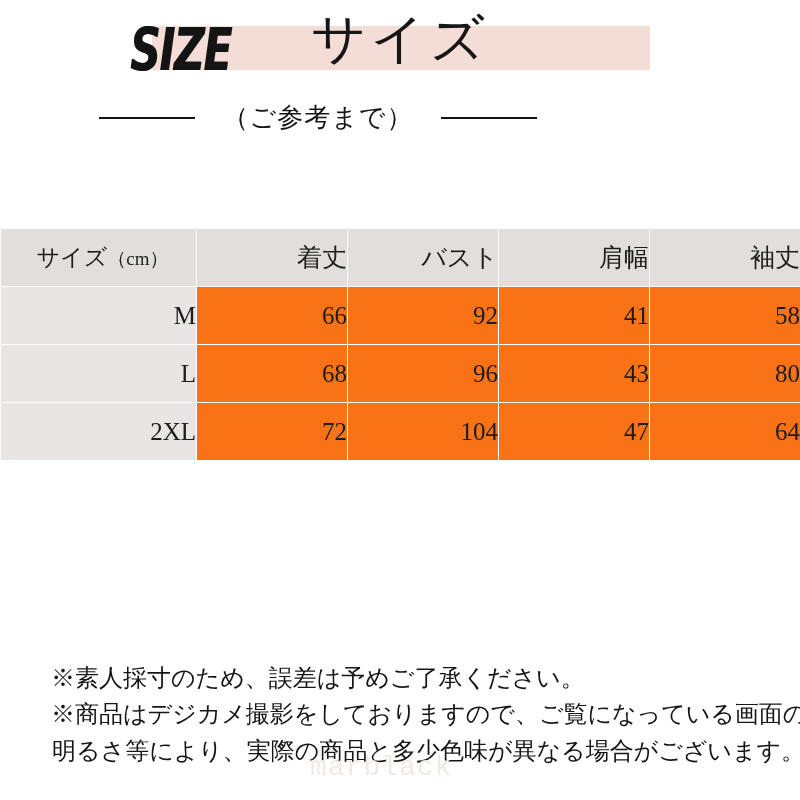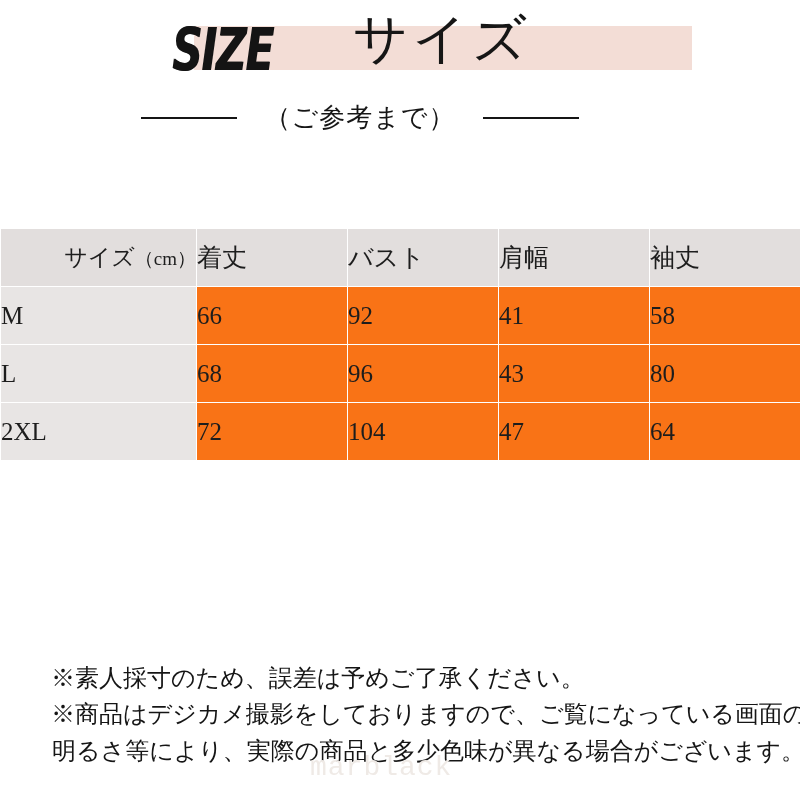--- a/index.html
+++ b/index.html
@@ -19,21 +19,20 @@
   .page {
     position: relative;
     width: 800px;
     height: 800px;
   }
 
   
   .header {
     position: relative;
     height: 160px;
-    margin-left: 42px;
   }
 
   .size-badge {
     position: absolute;
     left: 130px;
     top: 16px;
     font-family: "DejaVu Sans", sans-serif;
     font-weight: bold;
     font-style: italic;
     font-size: 40px;
@@ -97,33 +96,33 @@
     top: 228px;
     width: 800px;
   }
   table.size-table {
     border-collapse: collapse;
     width: 800px;
     table-layout: fixed;
   }
   table.size-table td, table.size-table th {
     border: 1px solid #ffffff;
-    text-align: left;
+    text-align: right;
     font-weight: normal;
     font-size: 25px;
     color: #1d1d1d;
     height: 57px;
     padding: 0;
   }
   table.size-table thead th {
     background: #e2dedd;
     font-size: 25px;
   }
   table.size-table thead th.first-col {
-    text-align: right;
+    text-align: center;
     padding-left: 8px;
     font-size: 23px;
   }
   table.size-table thead th.first-col .cm {
     font-size: 19px;
   }
   table.size-table tbody td {
     background: #f97316;
   }
   table.size-table tbody td.label-col {

